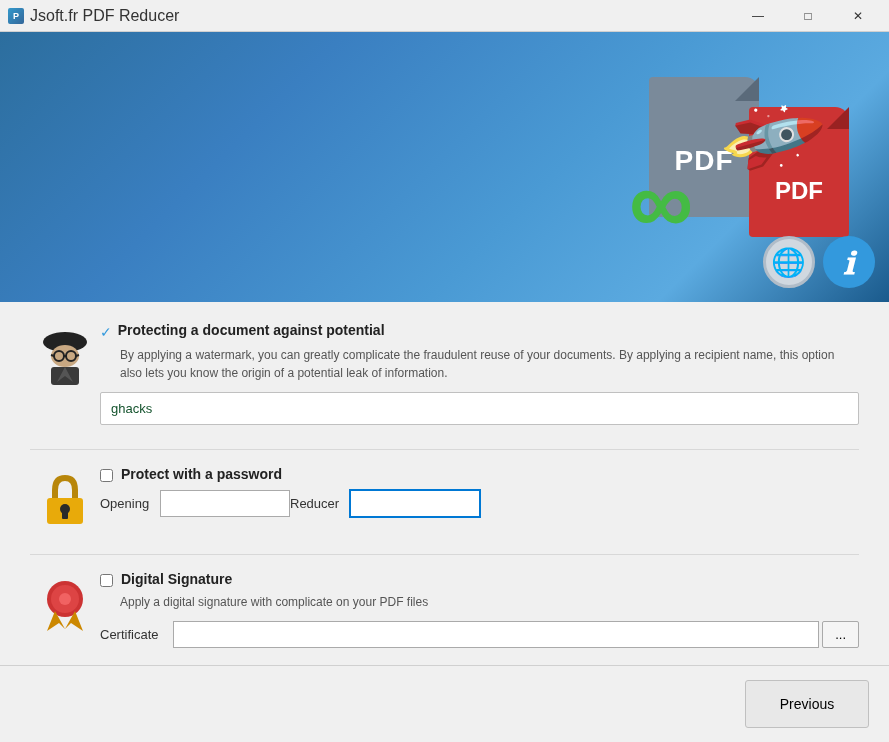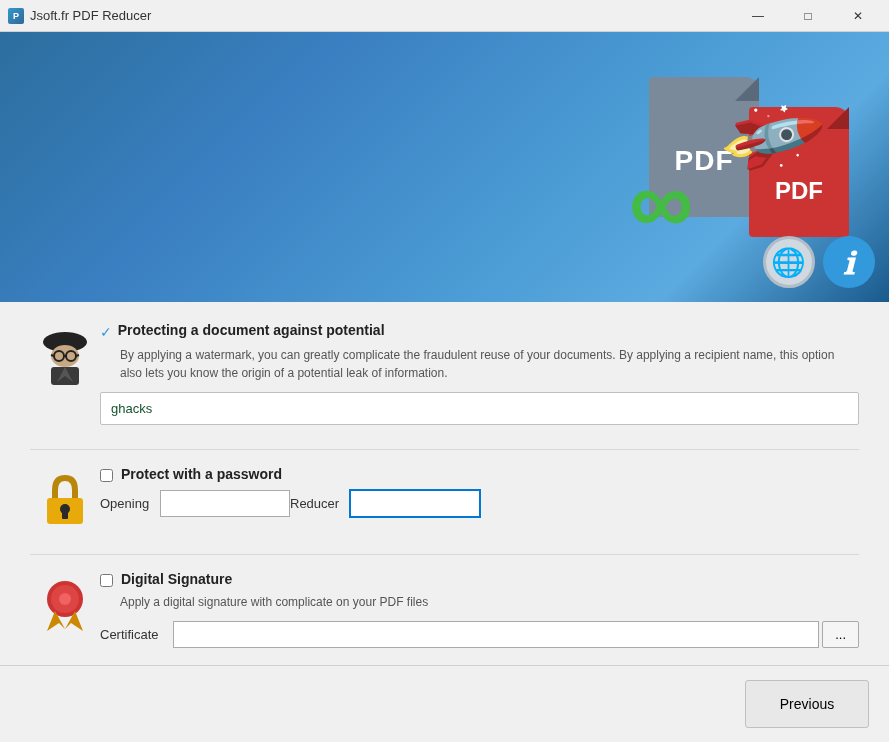--- a/index.html
+++ b/index.html
@@ -30,21 +30,21 @@
       background: linear-gradient(135deg, #3399cc, #336699);
       border-radius: 2px;
       display: flex;
       align-items: center;
       justify-content: center;
       font-size: 9px;
       color: white;
       font-weight: bold;
     }
     .title-bar-title {
-      font-size: 13px;
+      font-size: 16px;
       color: #333;
       flex: 1;
     }
     .title-bar-controls {
       display: flex;
       gap: 4px;
     }
     .title-bar-btn {
       width: 46px;
       height: 24px;

